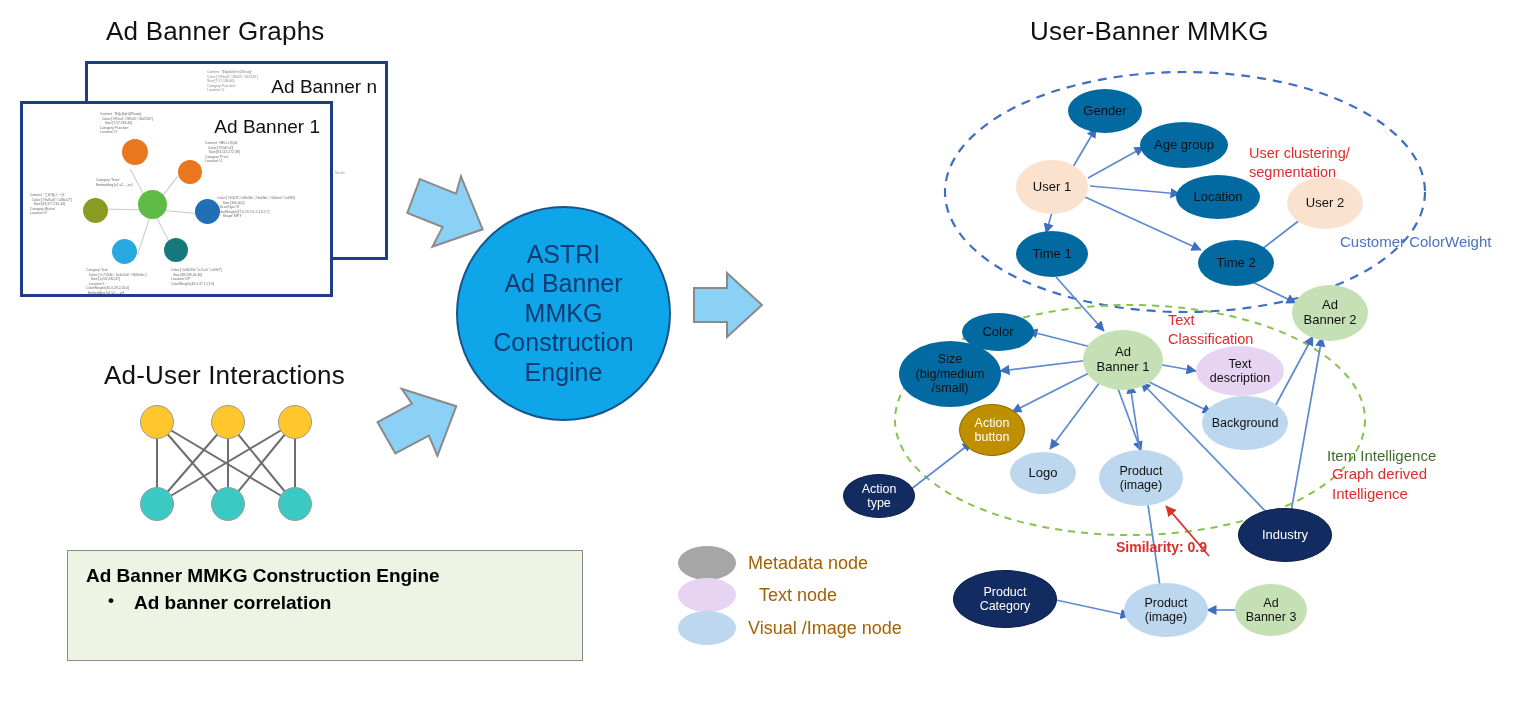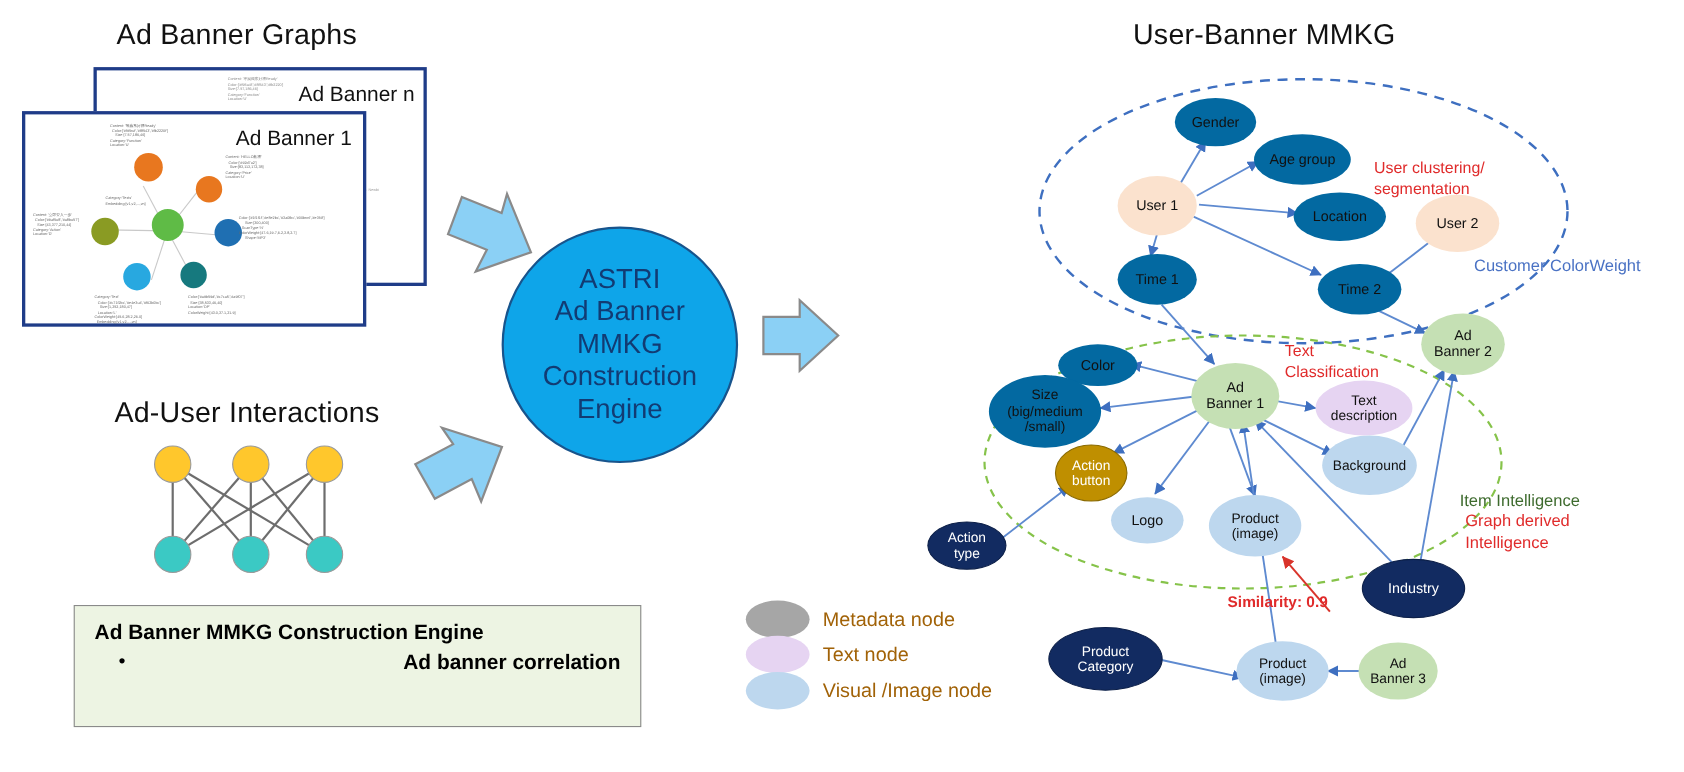--- a/index.html
+++ b/index.html
@@ -23,21 +23,21 @@
   
   .engine{position:absolute;border-radius:50%;background:#0ea5e9;border:2px solid #18548C;
           display:flex;align-items:center;justify-content:center;text-align:center;
           color:#123B73;font-size:25px;line-height:1.18;}
 
   
   .infobox{position:absolute;background:#EDF4E3;border:1.5px solid #8a8a8a;box-sizing:border-box;
            padding:14px 18px 10px 18px;}
   .infobox h4{margin:0 0 2px 0;font-size:19px;font-weight:bold;color:#000;}
   .infobox ul{margin:2px 0 0 0;padding-left:22px;list-style:none;}
-  .infobox li{font-size:19px;font-weight:bold;color:#000;margin:5px 0;position:relative;padding-left:26px;text-align:right;}
+  .infobox li{font-size:19px;font-weight:bold;color:#000;margin:5px 0;position:relative;padding-left:26px;}
   .infobox li:before{content:"\2022";position:absolute;left:0;top:-1px;font-size:17px;}
 
   
   .node{position:absolute;border-radius:50%;display:flex;align-items:center;justify-content:center;
         text-align:center;font-size:13px;line-height:1.15;color:#111;box-sizing:border-box;}
   .node span{display:block;padding:0 2px;}
   .n-meta{background:#0369a1;}
   .n-user{background:#FBE2CE;}
   .n-banner{background:#C5E0B4;}
   .n-text{background:#E6D4F2;}
@@ -333,20 +333,20 @@
 Classification</div>
 <div class="ann ann-green" style="left:1327px;top:398px;font-size:15px;">Item Intelligence</div>
 <div class="ann ann-red" style="left:1332px;top:464px;font-size:15px;">Graph derived
 Intelligence</div>
 <div class="ann ann-red" style="left:1116px;top:538px;font-size:14px;font-weight:bold;">Similarity: 0.9</div>
 
 <div class="lg-row" style="left:678px;top:546px;">
   <div class="lg-sw" style="background:#A6A6A6;"></div>
   <div class="lg-lb">Metadata node</div>
 </div>
-<div class="lg-row" style="left:678px;top:578px;">
+<div class="lg-row" style="left:678px;top:578px;gap:11px;">
   <div class="lg-sw" style="background:#E6D4F2;"></div>
   <div class="lg-lb">Text node</div>
 </div>
 <div class="lg-row" style="left:678px;top:611px;">
   <div class="lg-sw" style="background:#BDD7EE;"></div>
   <div class="lg-lb">Visual /Image node</div>
 </div>
 
 </body></html>

